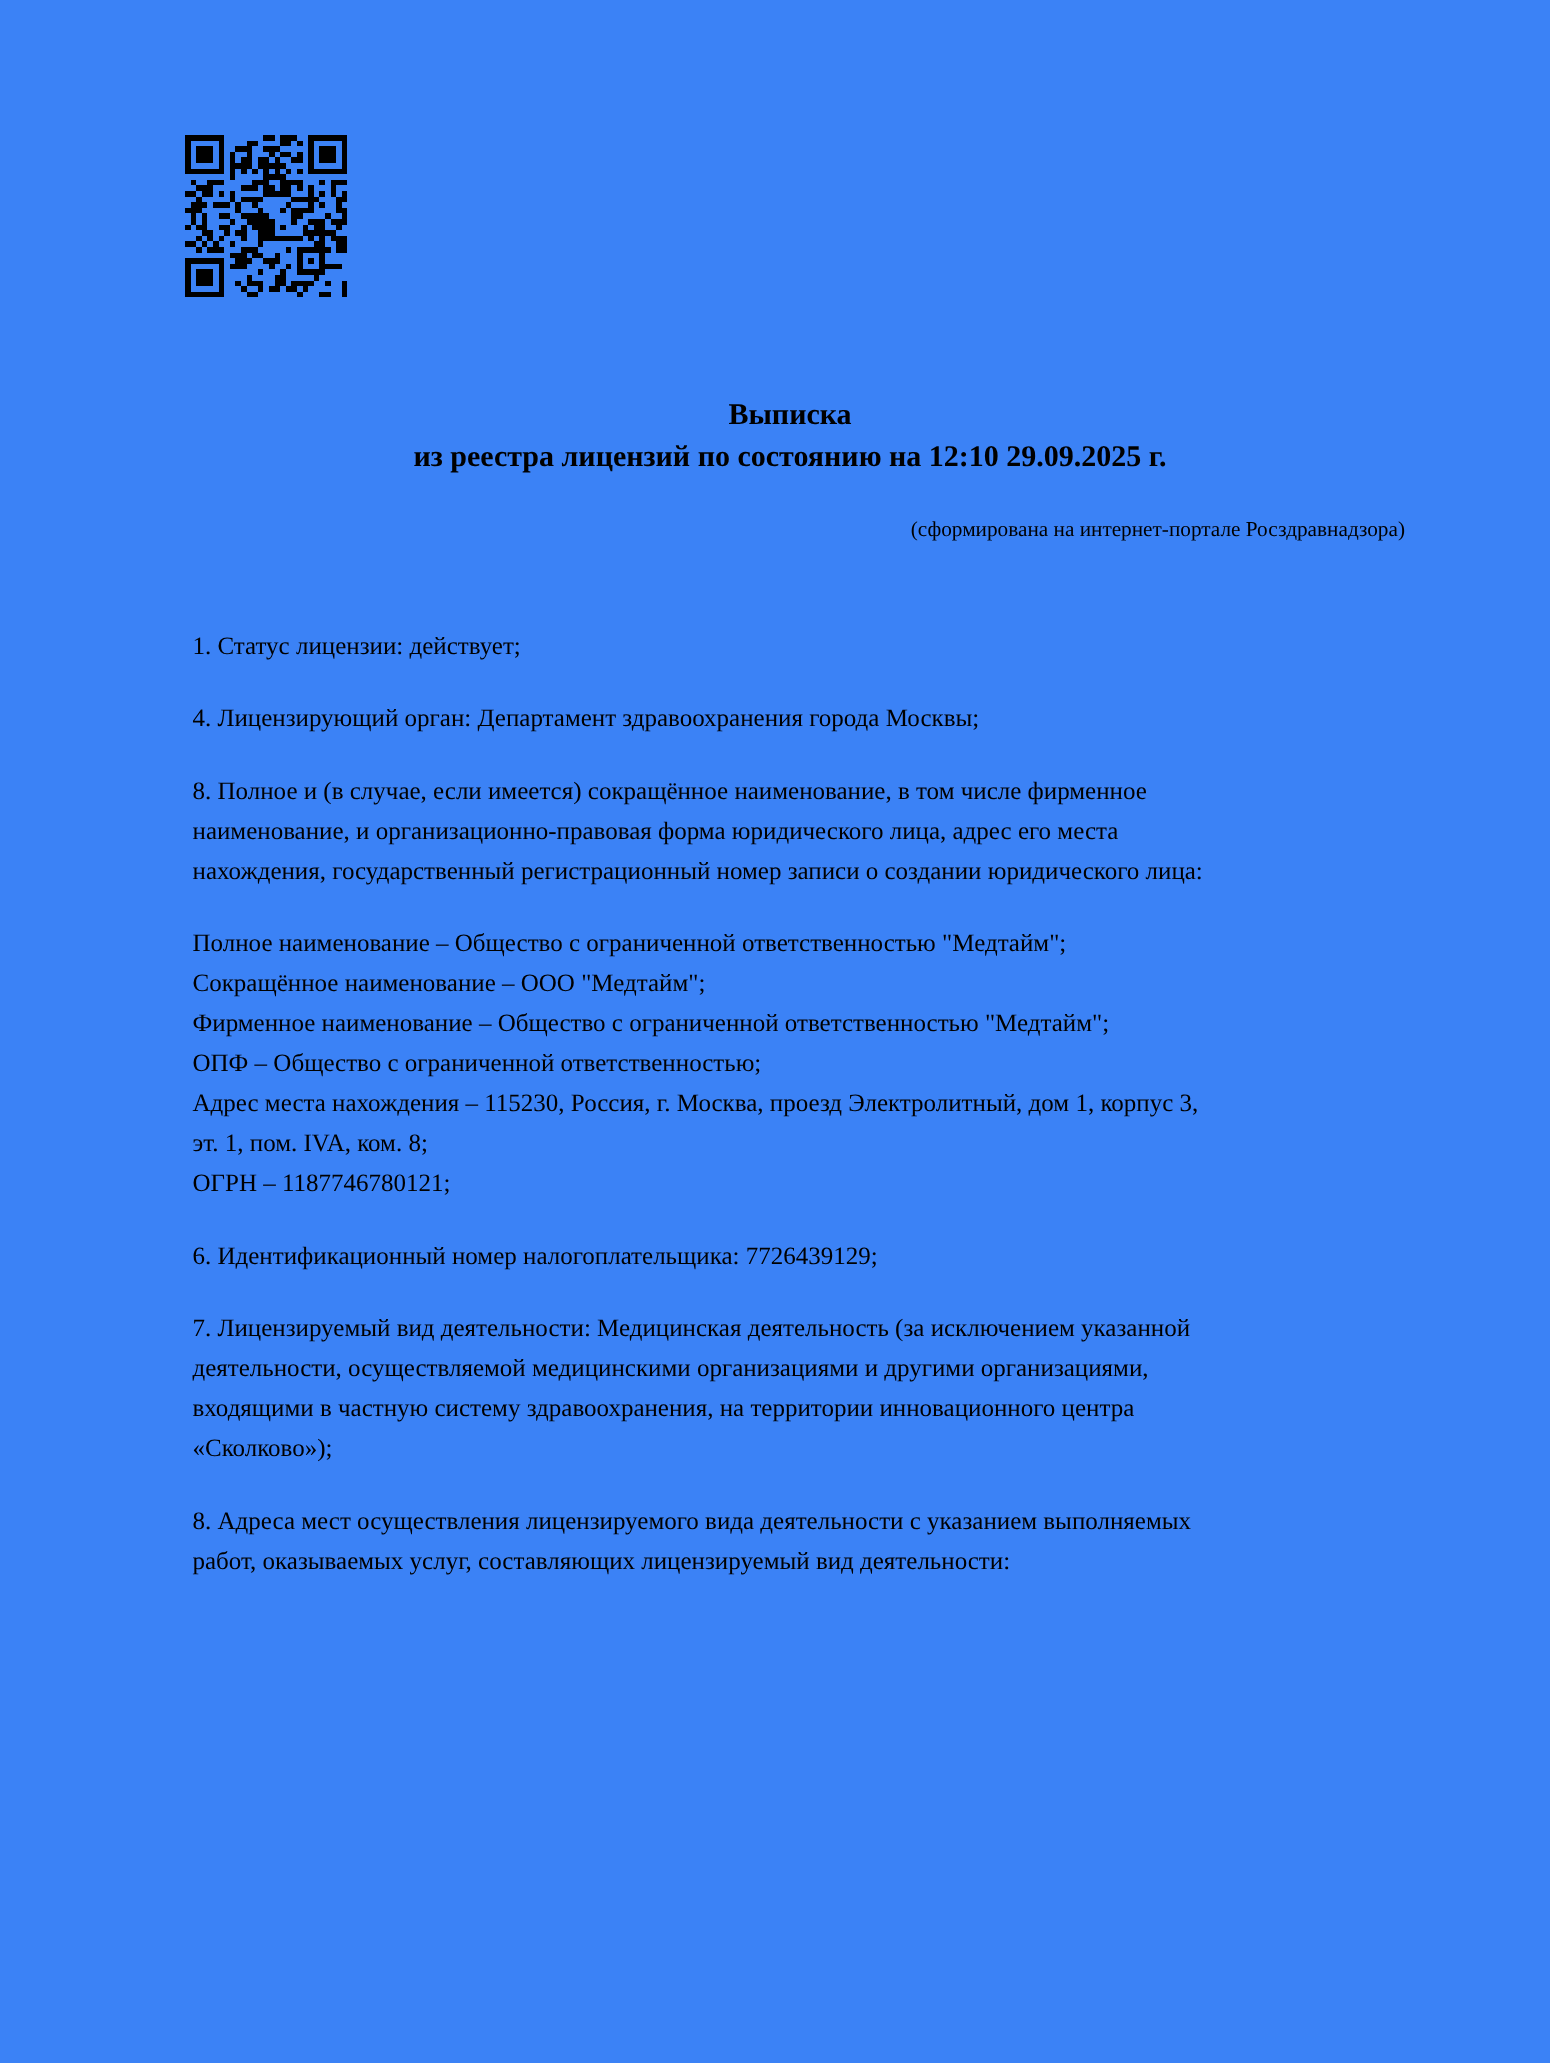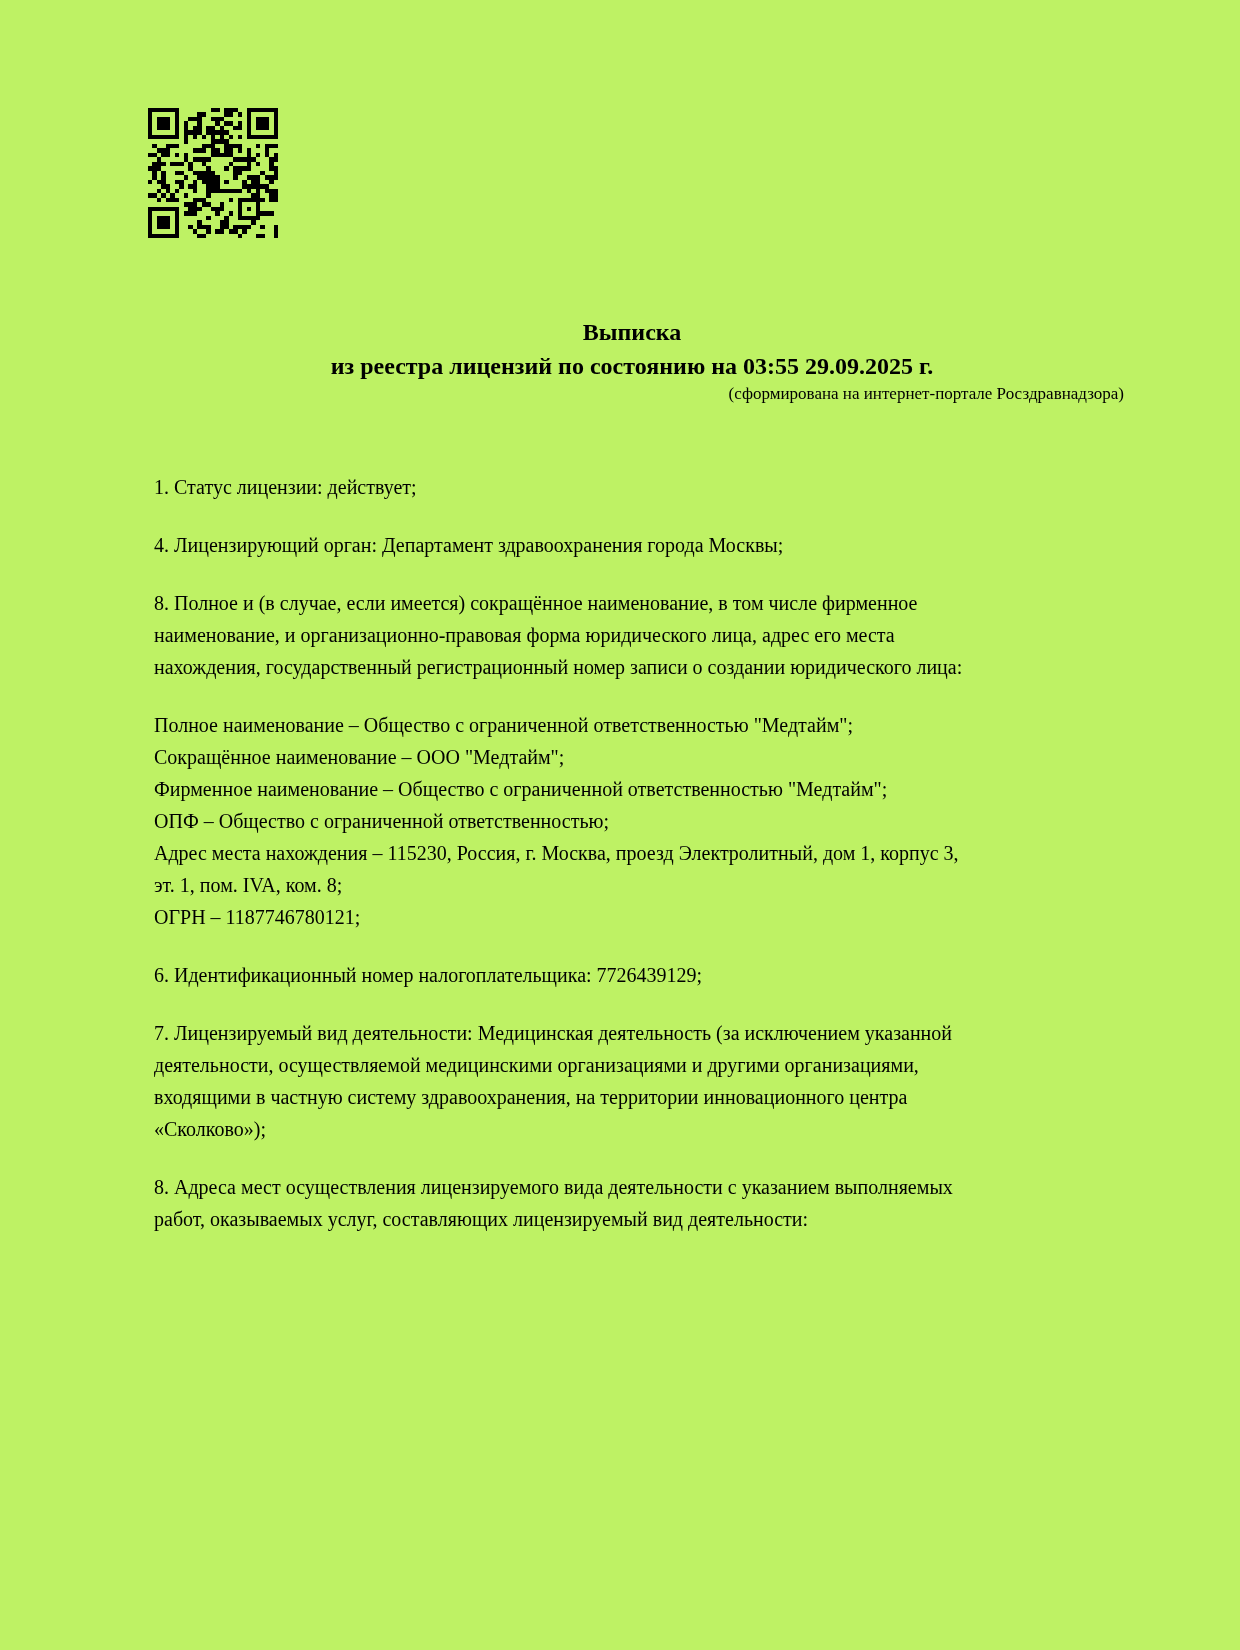--- a/index.html
+++ b/index.html
@@ -4,21 +4,21 @@
 <style>
   html, body {
     margin: 0;
     padding: 0;
     background: #ffffff;
   }
   .page {
     position: relative;
     width: 1240px;
     height: 1650px;
-    background: #bef264;
+    background: #3b82f6;
     font-family: "Liberation Serif", "DejaVu Serif", serif;
     color: #000000;
     overflow: hidden;
     box-sizing: border-box;
   }
   .qr {
     position: absolute;
     left: 148px;
     top: 108px;
     width: 130px;
@@ -27,20 +27,21 @@
   .title-block {
     padding-top: 315px;
     padding-left: 140px;
     padding-right: 116px;
     text-align: center;
     font-weight: bold;
     font-size: 24px;
     line-height: 34px;
   }
   .subtitle {
+    margin-top: 30px;
     padding-left: 140px;
     padding-right: 116px;
     text-align: right;
     font-size: 17px;
     line-height: 22px;
   }
   .body-text {
     margin-top: 66px;
     padding-left: 140px;
     padding-right: 116px;
@@ -449,21 +450,21 @@
         <rect x="11" y="28" width="1" height="1" fill="#000000"></rect>
         <rect x="12" y="28" width="1" height="1" fill="#000000"></rect>
         <rect x="20" y="28" width="1" height="1" fill="#000000"></rect>
         <rect x="24" y="28" width="1" height="1" fill="#000000"></rect>
         <rect x="25" y="28" width="1" height="1" fill="#000000"></rect>
         <rect x="28" y="28" width="1" height="1" fill="#000000"></rect>
       </svg></div>
 
   <div class="title-block">
     <div>Выписка</div>
-    <div>из реестра лицензий по состоянию на 03:55 29.09.2025 г.</div>
+    <div>из реестра лицензий по состоянию на 12:10 29.09.2025 г.</div>
   </div>
 
   <div class="subtitle">(сформирована на интернет-портале Росздравнадзора)</div>
 
   <div class="body-text">
     <p>1. Статус лицензии: действует;</p>
     <p>4. Лицензирующий орган: Департамент здравоохранения города Москвы;</p>
     <p>8. Полное и (в случае, если имеется) сокращённое наименование, в том числе фирменное
 наименование, и организационно-правовая форма юридического лица, адрес его места
 нахождения, государственный регистрационный номер записи о создании юридического лица:</p>

